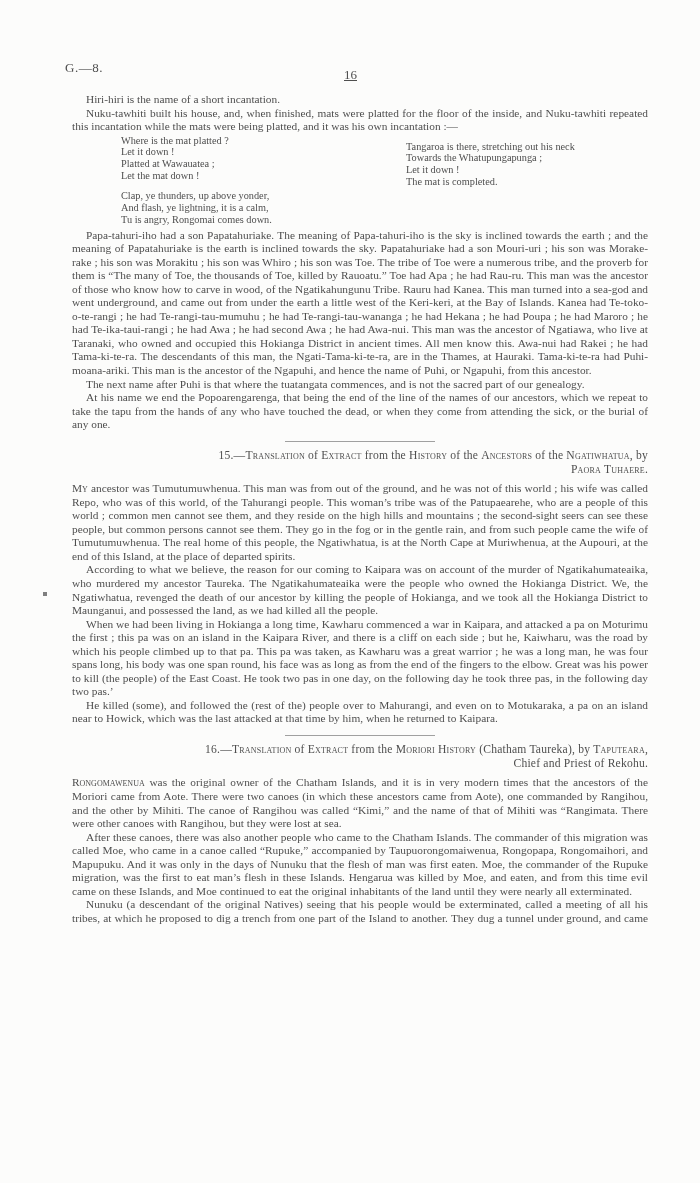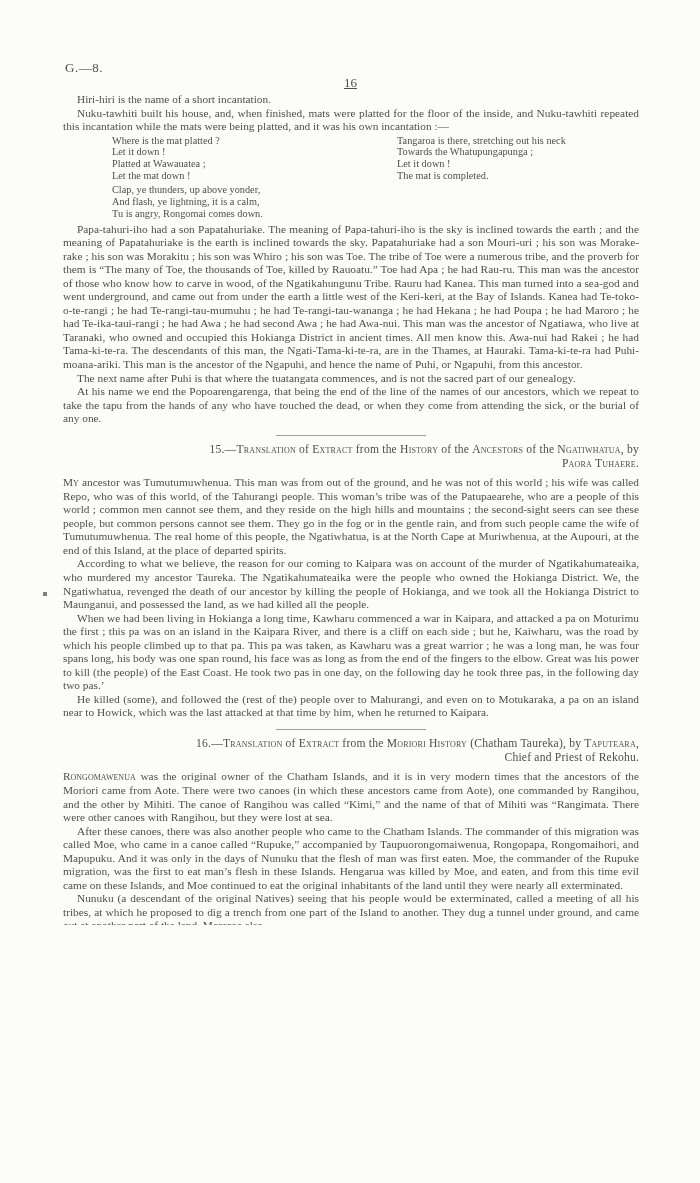--- a/index.html
+++ b/index.html
@@ -14,31 +14,31 @@
     background:var(--paper);
     overflow:hidden;
     font-family:"Liberation Serif","DejaVu Serif",serif;
     color:var(--ink);
   }
   .header{
     position:absolute;top:60px;left:63px;width:575px;height:18px;
     font-size:13px;
   }
   .doc-ref{position:absolute;left:2px;top:0;letter-spacing:.5px;}
-  .page-num{position:absolute;left:0;right:0;top:15px;text-align:center;text-decoration:underline;}
+  .page-num{position:absolute;left:0;right:0;top:7px;text-align:center;text-decoration:underline;}
   .text-block{
-    position:absolute;top:93px;left:63px;width:576px;
+    position:absolute;top:93px;left:72px;width:576px;
     font-size:11.35px;line-height:13.55px;
     text-align:justify;
   }
   .para{margin:0;text-indent:14px;}
   .para.noindent{text-indent:0;}
   .verse{display:flex;margin:1px 0 3px 0;font-size:10.3px;line-height:11.7px;text-align:left;}
   .verse-left{margin-left:49px;flex:0 0 262px;}
-  .verse-right{margin-left:23px;}
+  .verse-right{margin-left:23px;margin-top:6px;}
   .vline{white-space:nowrap;font-family:Liberation Serif, serif;}
   .divider{
     width:150px;border:0;border-top:1px solid var(--rule);
     margin:9px auto 7px auto;height:0;
   }
   .section-heading{
     text-align:right;font-size:11.6px;line-height:14.2px;
     margin:4px 0 5px 0;letter-spacing:.2px;text-indent:0;
   }
   .sc{font-variant:small-caps;}

